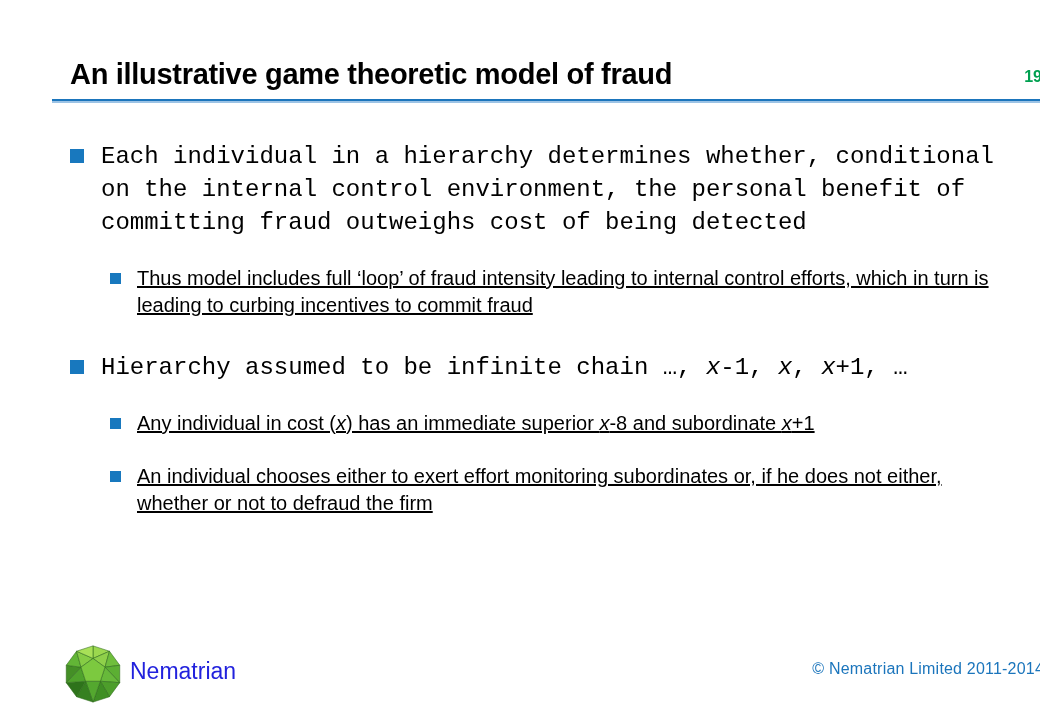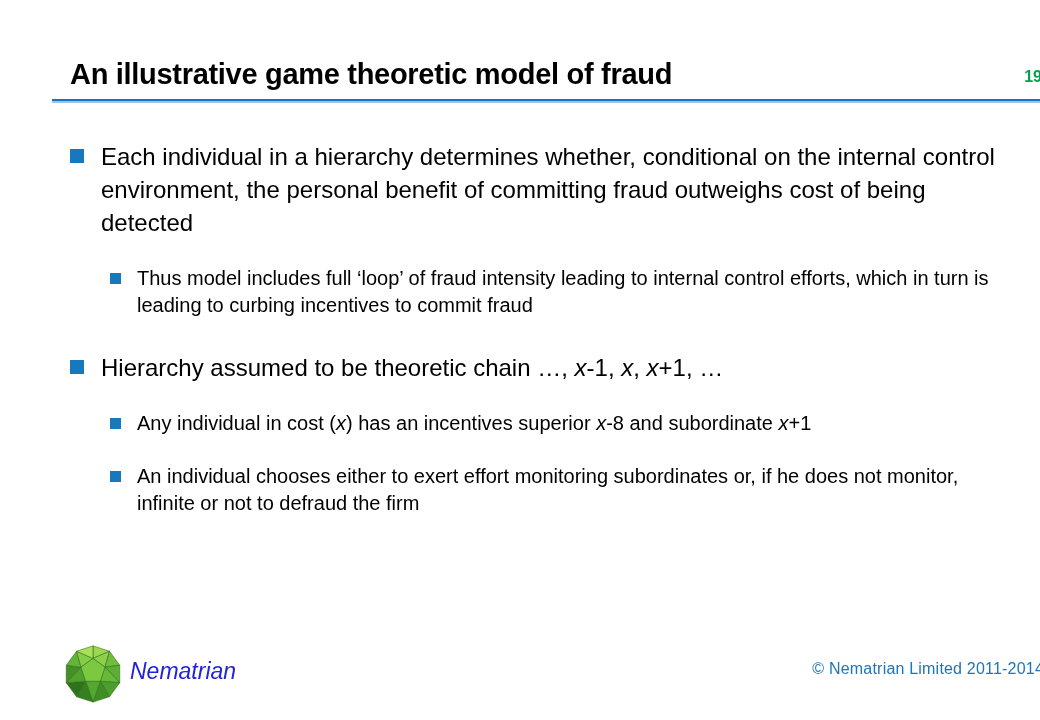--- a/index.html
+++ b/index.html
@@ -55,27 +55,29 @@
   }
   .bullet {
     display: flex;
     align-items: flex-start;
     color: var(--text-black);
   }
   .bullet.level1 {
     margin-top: 32px;
     font-size: 24px;
     line-height: 33px;
+    font-family: Liberation Mono, monospace;
   }
   .bullet.level1:first-child { margin-top: 12px; }
   .bullet.level2 {
     margin-left: 40px;
     margin-top: 26px;
     font-size: 20px;
     line-height: 27px;
+    text-decoration: underline;
   }
   .bullet .marker {
     flex: 0 0 auto;
     background: var(--bullet-blue);
     display: inline-block;
   }
   .bullet.level1 .marker {
     width: 14px; height: 14px;
     margin-top: 9px;
     margin-right: 17px;
@@ -93,21 +95,20 @@
     top: 641px;
     width: 62px;
     height: 64px;
   }
   .brand-name {
     position: absolute;
     left: 96px;
     top: 658px;
     font-size: 23px;
     color: var(--brand-blue);
-    font-style: italic;
   }
   .copyright {
     position: absolute;
     right: 30px;
     top: 660px;
     font-size: 16px;
     color: var(--accent-blue);
     letter-spacing: 0.2px;
   }
 </style>
@@ -126,29 +127,29 @@
       <div class="bullet level1">
         <span class="marker"></span>
         <span class="text"><span>Each individual in a hierarchy determines whether, conditional on the internal control environment, the personal benefit of committing fraud outweighs cost of being detected</span></span>
       </div>
       <div class="bullet level2">
         <span class="marker"></span>
         <span class="text"><span>Thus model includes full ‘loop’ of fraud intensity leading to internal control efforts, which in turn is leading to curbing incentives to commit fraud</span></span>
       </div>
       <div class="bullet level1">
         <span class="marker"></span>
-        <span class="text"><span>Hierarchy assumed to be theoretic chain …, </span><i>x</i><span>-1, </span><i>x</i><span>, </span><i>x</i><span>+1, …</span></span>
+        <span class="text"><span>Hierarchy assumed to be infinite chain …, </span><i>x</i><span>-1, </span><i>x</i><span>, </span><i>x</i><span>+1, …</span></span>
       </div>
       <div class="bullet level2">
         <span class="marker"></span>
-        <span class="text"><span>Any individual in cost (</span><i>x</i><span>) has an incentives superior </span><i>x</i><span>-8 and subordinate </span><i>x</i><span>+1</span></span>
+        <span class="text"><span>Any individual in cost (</span><i>x</i><span>) has an immediate superior </span><i>x</i><span>-8 and subordinate </span><i>x</i><span>+1</span></span>
       </div>
       <div class="bullet level2">
         <span class="marker"></span>
-        <span class="text"><span>An individual chooses either to exert effort monitoring subordinates or, if he does not monitor, infinite or not to defraud the firm</span></span>
+        <span class="text"><span>An individual chooses either to exert effort monitoring subordinates or, if he does not either, whether or not to defraud the firm</span></span>
       </div>
     </div>
 
   <div class="footer-logo">
     <svg width="62" height="64" viewBox="0 0 64 64" xmlns="http://www.w3.org/2000/svg">
       <g stroke="#2F6B1C" stroke-width="0.6" stroke-linejoin="round">
         <polygon points="32,17 32,4 49,9.5" fill="#9BD84E"></polygon>
         <polygon points="32,17 49,9.5 44.4,26" fill="#8FD04A"></polygon>
         <polygon points="44.4,26 49,9.5 59.6,24" fill="#6FBE3C"></polygon>
         <polygon points="44.4,26 59.6,24 59.6,42" fill="#5CAF33"></polygon>

